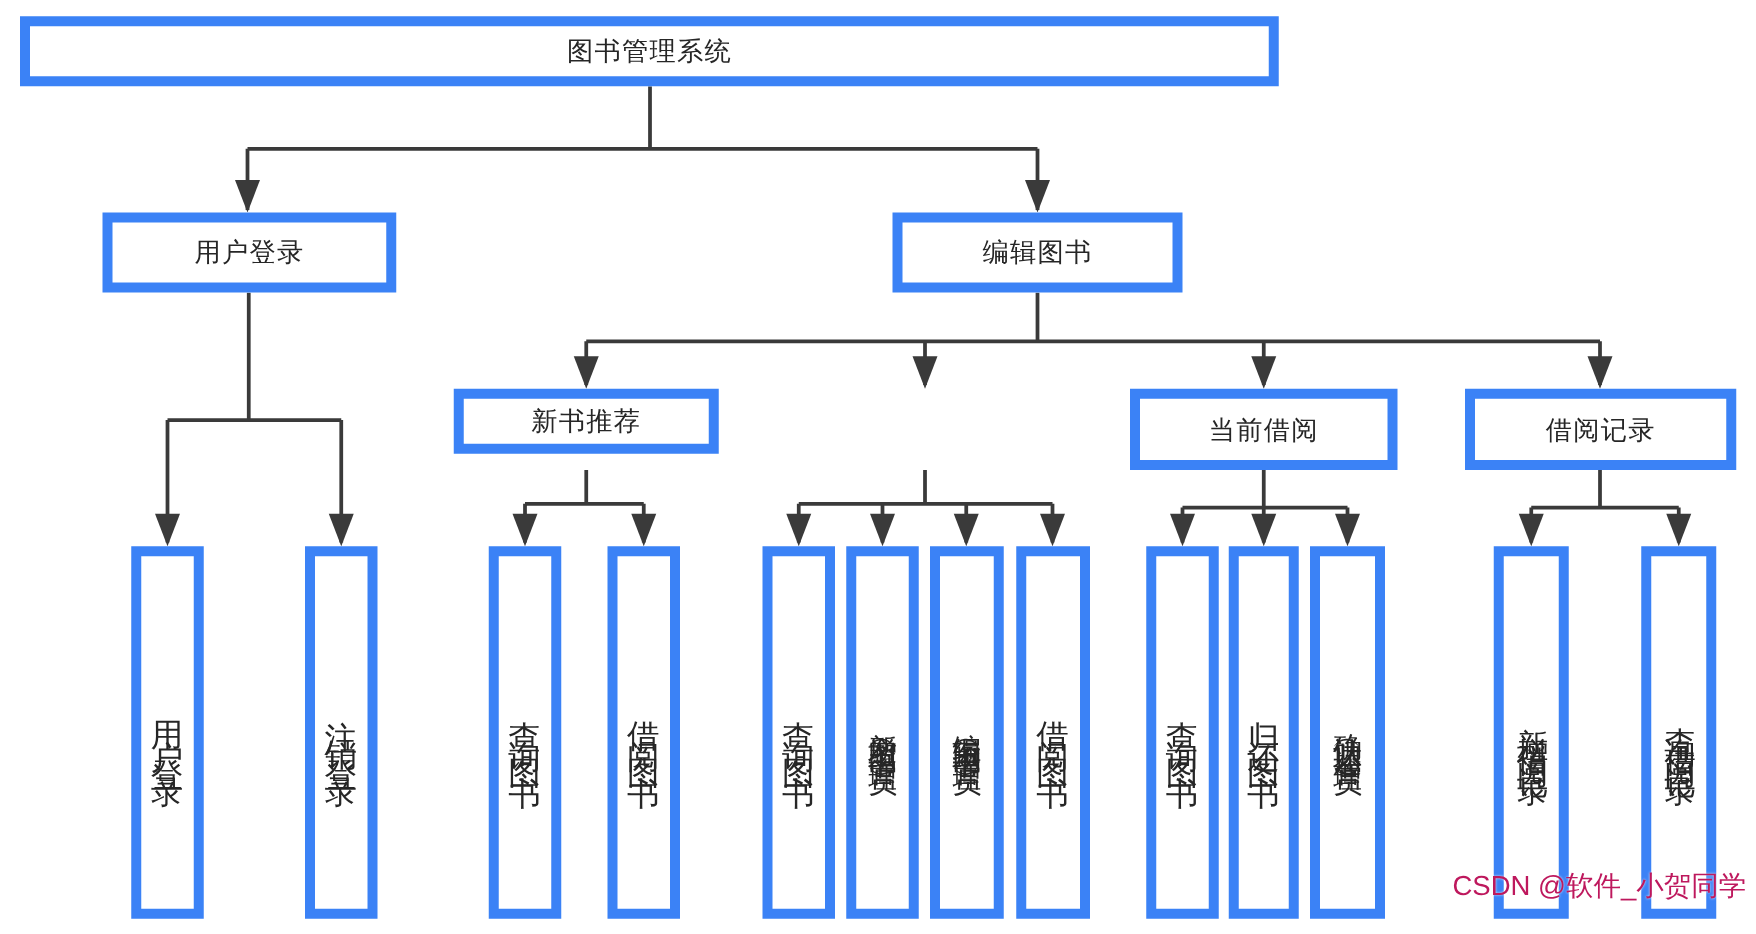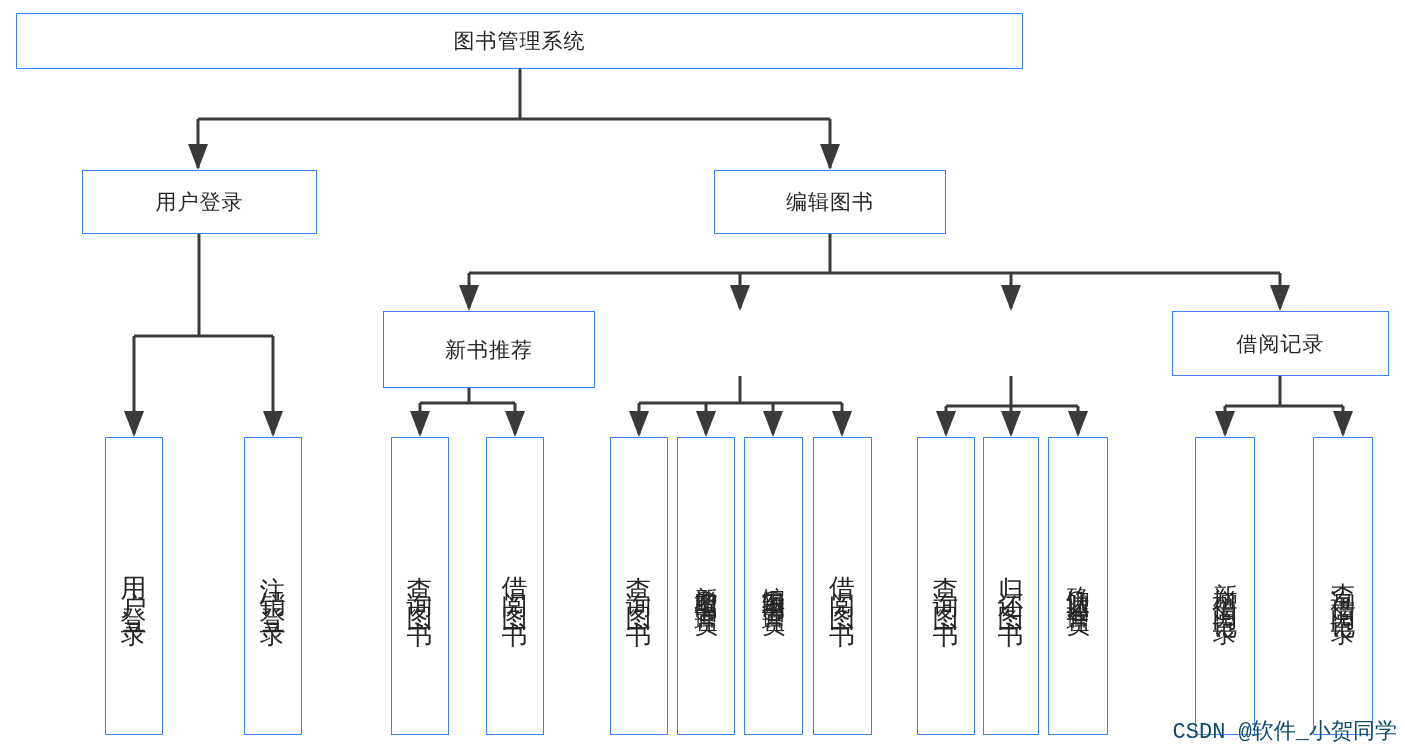--- a/index.html
+++ b/index.html
@@ -15,21 +15,21 @@
     background: #ffffff;
   }
   .wires {
     position: absolute; left: 0; top: 0;
     width: 1405px; height: 747px;
   }
   .node {
     position: absolute;
     box-sizing: border-box;
     background: #ffffff;
-    border: 1px solid #3b82f6;
+    border: 8px solid #3b82f6;
     display: flex;
     align-items: center;
     justify-content: center;
   }
   .hlabel {
     color: #262626;
     font-size: 21px;
     letter-spacing: 1px;
     white-space: nowrap;
   }
@@ -38,26 +38,25 @@
     writing-mode: vertical-rl;
     text-orientation: mixed;
     white-space: nowrap;
     line-height: 1;
   }
   .sp4 { font-size: 26px; letter-spacing: 15px; }
   .sp6 { font-size: 25px; letter-spacing: 8px;  }
   .sp9 { font-size: 23px; letter-spacing: 4px;  }
   .watermark {
     position: absolute;
-    right: 8px; bottom: 1px;
+    right: 8px; bottom: 23px;
     font-size: 22px;
-    color: #0c4a6e;
+    color: #be185d;
     text-shadow: 0 0 2px rgba(255,255,255,0.9);
     white-space: nowrap;
-    font-family: Liberation Mono, monospace;
   }
 </style>
 </head>
 <body>
 
 <div class="stage">
 
   <svg class="wires" viewBox="0 0 1405 747" xmlns="http://www.w3.org/2000/svg">
     <path d="M520 69 L520 119 M198 119 L830 119 M198 119 L198 168 M830 119 L830 168
              M199 234 L199 336 M134 336 L273 336 M134 336 L134 434 M273 336 L273 434
@@ -93,22 +92,25 @@
     <span class="hlabel">图书管理系统</span>
   </div>
 
   <div class="node" style="left:82px;top:170px;width:235px;height:64px">
     <span class="hlabel">用户登录</span>
   </div>
   <div class="node" style="left:714px;top:170px;width:232px;height:64px">
     <span class="hlabel">编辑图书</span>
   </div>
 
-  <div class="node" style="left:383px;top:311px;width:212px;height:77px">
+  <div class="node" style="left:363px;top:311px;width:212px;height:52px">
     <span class="hlabel">新书推荐</span>
+  </div>
+  <div class="node" style="left:904px;top:311px;width:214px;height:65px">
+    <span class="hlabel">当前借阅</span>
   </div>
   <div class="node" style="left:1172px;top:311px;width:217px;height:65px">
     <span class="hlabel">借阅记录</span>
   </div>
 
   <div class="node" style="left:105px;top:437px;width:58px;height:298px">
     <span class="vlabel sp4">用户登录</span>
   </div>
   <div class="node" style="left:244px;top:437px;width:58px;height:298px">
     <span class="vlabel sp4">注销登录</span>

